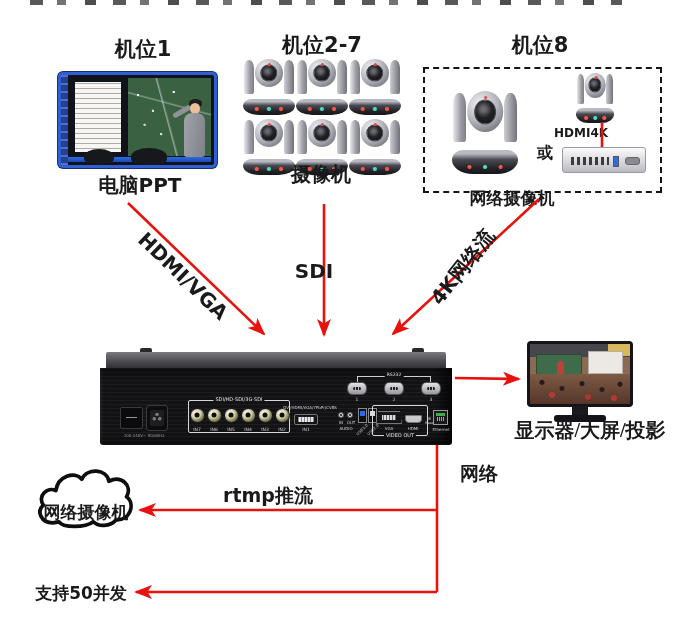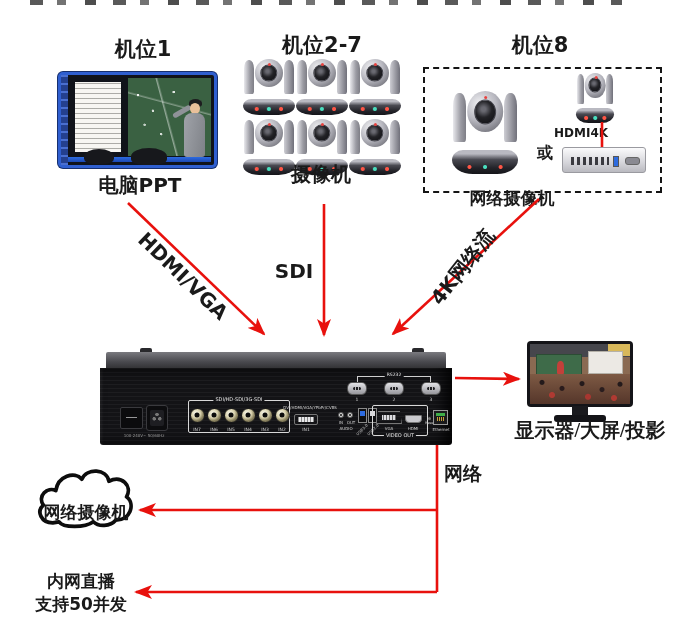--- a/index.html
+++ b/index.html
@@ -284,25 +284,25 @@
     <line class="red" x1="324" y1="204" x2="324" y2="335" marker-end="url(#ah)"></line>
     <line class="red" x1="539" y1="199" x2="393" y2="334" marker-end="url(#ah)"></line>
     <line class="red" x1="455" y1="378" x2="519" y2="379" marker-end="url(#ah)"></line>
     <line class="red" x1="602" y1="122" x2="602" y2="147"></line>
     <line class="red" x1="437" y1="431" x2="437" y2="592"></line>
     <line class="red" x1="437" y1="510" x2="140" y2="510" marker-end="url(#ah)"></line>
     <line class="red" x1="437" y1="592" x2="136" y2="592" marker-end="url(#ah)"></line>
   </svg>
 
   <div class="ctr lbl" style="left:183px;top:276px;transform:translate(-50%,-50%) rotate(44deg);">HDMI/VGA</div>
-  <div class="ctr lbl" style="left:294px;top:271px;">SDI</div>
+  <div class="ctr lbl" style="left:314px;top:271px;">SDI</div>
   <div class="ctr lbl" style="left:463px;top:267px;transform:translate(-50%,-50%) rotate(-52deg);">4K网络流</div>
-  <div class="linklbl" style="position:absolute;left:444px;top:461px;">网络</div>
+  <div class="linklbl" style="position:absolute;left:460px;top:461px;">网络</div>
+  <div class="ctr linklbl" style="left:268px;top:496px;">rtmp推流</div>
   <div class="intranet">
-    <div>内网直播</div>
     <div>支持50并发</div>
   </div>
 
   <div class="monitor">
     <div class="mscreen">
       <div class="m-wall"></div>
       <div class="m-board">
           <div class="m-teach"></div>
         </div>
       <div class="m-screen2"></div>

